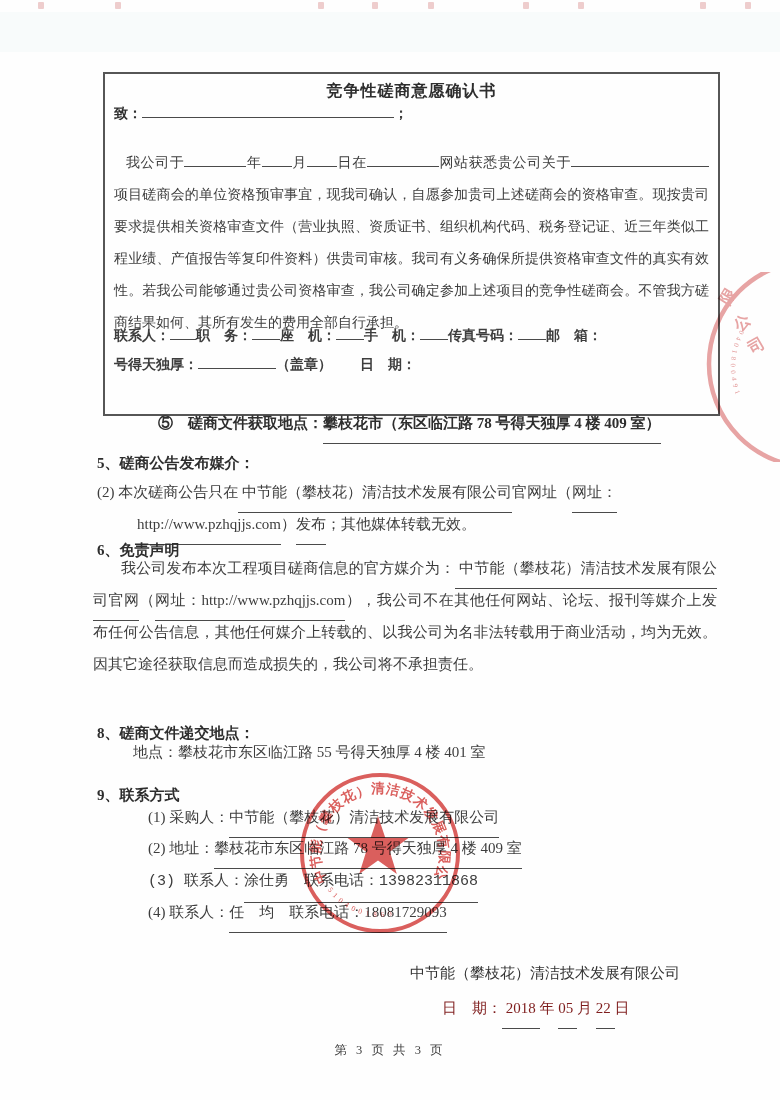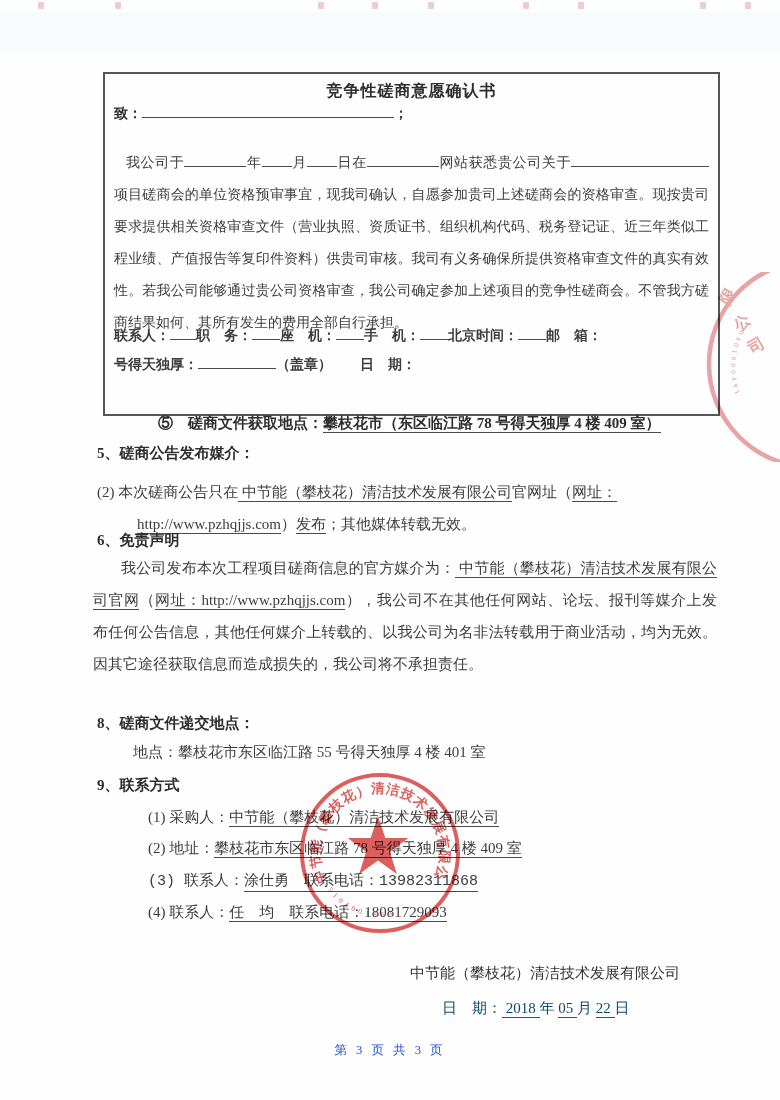--- a/index.html
+++ b/index.html
@@ -18,38 +18,38 @@
     border:2px solid #565656;background:transparent;font-size:14px;
   }
   .box-title{left:0;top:7px;width:100%;text-align:center;font-weight:700;font-size:16px;color:#2e2e2e;letter-spacing:1px;}
   .to-line{left:9px;top:31px;font-weight:600;}
   .box-para{left:9px;top:50px;width:595px;line-height:32px;text-align:justify;text-indent:12px;margin-top:23px;}
   .contact-line{left:9px;top:253px;font-weight:600;}
   .applicant-line{left:9px;top:282px;font-weight:600;}
   .note-line{left:9px;top:312px;font-weight:600;}
 
   .item5-line{left:158px;top:414px;font-weight:700;color:#2e2e2e;}
-  .sec-head{left:97px;font-weight:700;color:#2e2e2e;}
+  .sec-head{left:97px;font-weight:700;color:#2e2e2e;margin-top:10px;}
   .s5-head{top:444px;}
   .s5-item{left:97px;top:476px;width:624px;line-height:32px;padding-left:40px;text-indent:-40px;box-sizing:border-box;}
   .s6-head{top:531px;}
   .s6-para{left:93px;top:552px;width:624px;line-height:32px;text-align:justify;text-indent:28px;}
   .s7-line{left:97px;top:684px;}
   .s7-line .lbl{font-weight:700;color:#2e2e2e;}
   .s8-head{top:714px;}
   .s8-addr{left:133px;top:743px;}
   .s9-head{top:776px;}
   .s9-item{left:148px;}
   .s9-i1{top:808px;} .s9-i2{top:839px;} .s9-i3{top:871px;font-family:Liberation Mono, monospace;} .s9-i4{top:903px;}
 
   .sig-company{left:410px;top:964px;color:#333;}
-  .sig-date{left:442px;top:999px;color:#0c4a6e;}
-  .footer{left:0;top:1042px;width:780px;text-align:center;font-size:12.5px;color:#1d4ed8;letter-spacing:3px;}
+  .sig-date{left:442px;top:999px;color:#7f1d1d;}
+  .footer{left:0;top:1042px;width:780px;text-align:center;font-size:12.5px;color:#404040;letter-spacing:3px;}
 
-  .u{border-bottom:1px solid #4a4a4a;padding-bottom:1px;}
+  .u{border-bottom:1px solid #4a4a4a;padding-bottom:12px;}
   .b{font-weight:700;color:#2e2e2e;}
   .blank{display:inline-block;border-bottom:1px solid #4a4a4a;height:0.85em;vertical-align:baseline;}
 
   .stamp-main{left:280px;top:753px;mix-blend-mode:multiply;opacity:.92;}
   .stamp-edge{left:700px;top:272px;mix-blend-mode:multiply;opacity:.8;}
   svg text{font-family:"Liberation Serif","DejaVu Serif",serif;}
 </style>
 </head>
 <body>
 
@@ -63,21 +63,21 @@
   <div class="abs top-mark" style="left:428px"></div>
   <div class="abs top-mark" style="left:523px"></div>
   <div class="abs top-mark" style="left:578px"></div>
   <div class="abs top-mark" style="left:700px"></div>
   <div class="abs top-mark" style="left:745px"></div>
 
   <div class="abs confirm-box">
     <div class="abs box-title">竞争性磋商意愿确认书</div>
     <div class="abs to-line"><span class="b">致：</span><span class="blank" style="width: 252px;"></span><span>；</span></div>
     <div class="abs box-para"><span>我公司于</span><span class="blank" style="width: 62px;"></span><span>年</span><span class="blank" style="width: 30px;"></span><span>月</span><span class="blank" style="width: 30px;"></span><span>日在</span><span class="blank" style="width: 72px;"></span><span>网站获悉贵公司关于</span><span class="blank" style="width: 138px;"></span><span>项目磋商会的单位资格预审事宜，现我司确认，自愿参加贵司上述磋商会的资格审查。现按贵司要求提供相关资格审查文件（营业执照、资质证书、组织机构代码、税务登记证、近三年类似工程业绩、产值报告等复印件资料）供贵司审核。我司有义务确保所提供资格审查文件的真实有效性。若我公司能够通过贵公司资格审查，我公司确定参加上述项目的竞争性磋商会。不管我方磋商结果如何、其所有发生的费用全部自行承担。</span></div>
-    <div class="abs contact-line"><span>联系人：</span><span class="blank" style="width: 26px;"></span><span>职　务：</span><span class="blank" style="width: 28px;"></span><span>座　机：</span><span class="blank" style="width: 28px;"></span><span>手　机：</span><span class="blank" style="width: 28px;"></span><span>北京时间：</span><span class="blank" style="width: 28px;"></span><span>邮　箱：</span></div>
+    <div class="abs contact-line"><span>联系人：</span><span class="blank" style="width: 26px;"></span><span>职　务：</span><span class="blank" style="width: 28px;"></span><span>座　机：</span><span class="blank" style="width: 28px;"></span><span>手　机：</span><span class="blank" style="width: 28px;"></span><span>传真号码：</span><span class="blank" style="width: 28px;"></span><span>邮　箱：</span></div>
     <div class="abs applicant-line"><span>号得天独厚：</span><span class="blank" style="width: 78px;"></span><span>（盖章）　　日　期：</span></div>
   </div>
 
   <div class="abs item5-line">
     <span>⑤　磋商文件获取地点：</span><span><span class="u b">攀枝花市（东区临江路 78 号得天独厚 4 楼 409 室）</span></span>
   </div>
 
   <div class="abs sec-head s5-head">5、磋商公告发布媒介：</div>
   <div class="abs s5-item"><span>(2) 本次磋商公告只在</span><span class="u"> 中节能（攀枝花）清洁技术发展有限公司</span><span>官网址（</span><span class="u">网址： </span><br><span class="u">http://www.pzhqjjs.com</span><span>）</span><span class="u">发布</span><span>；其他媒体转载无效。</span></div>
 

